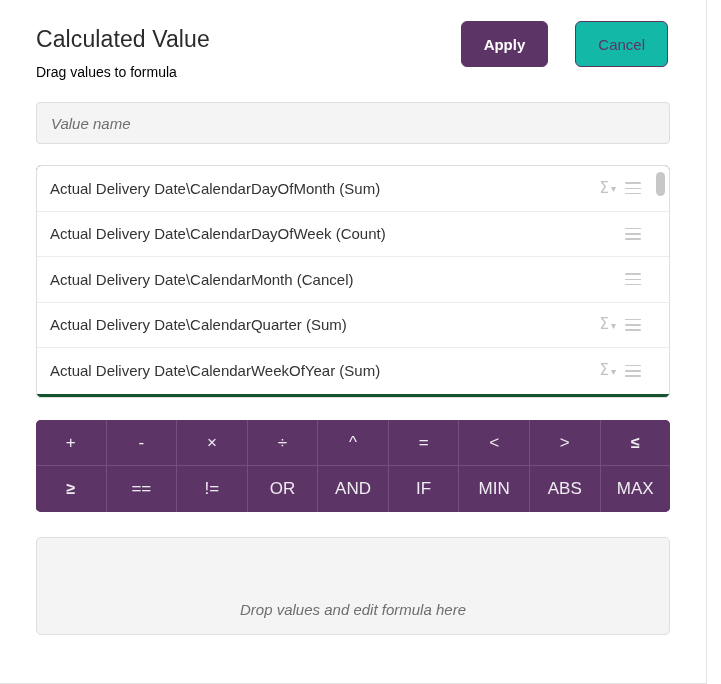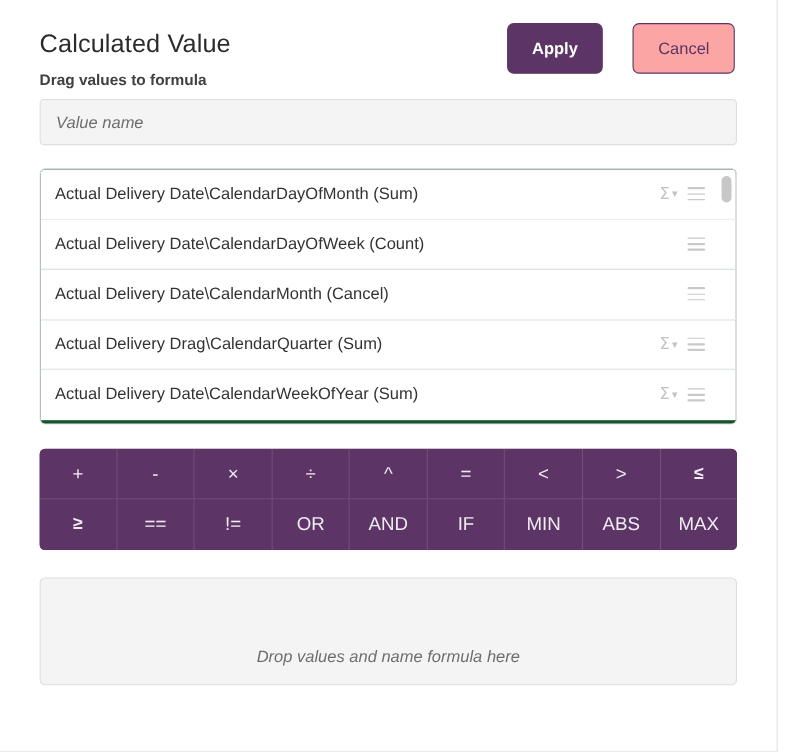--- a/index.html
+++ b/index.html
@@ -35,24 +35,24 @@
   .title {
     font-size: 23px;
     color: #2b2b2b;
     font-weight: 400;
     letter-spacing: 0.1px;
     margin: 0;
     line-height: 30px;
   }
   .subtitle {
     font-size: 14px;
-    color: #404040;
+    color: #000000;
     margin: 9px 0 0 0;
     line-height: 18px;
-    font-weight: 700;
+    font-weight: 400;
   }
 
   .header-actions {
     position: absolute;
     right: 38px;
     top: 21px;
     display: flex;
     gap: 27px;
   }
   .btn {
@@ -68,30 +68,30 @@
     border: 1px solid transparent;
   }
   .btn-primary {
     background: #5c3566;
     color: #ffffff;
     border-color: #5c3566;
     font-weight: 700;
     min-width: 86px;
   }
   .btn-secondary {
-    background: #fca5a5;
+    background: #14b8a6;
     color: #5c3566;
     border-color: #5c3566;
     font-weight: 400;
     min-width: 92px;
   }
 
   
   .name-input-wrap {
-    margin: 9px 36px 0 36px;
+    margin: 21px 36px 0 36px;
   }
   .name-input {
     width: 100%;
     box-sizing: border-box;
     height: 42px;
     border: 1px solid #dedede;
     border-radius: 4px;
     background: #f4f4f4;
     padding: 0 14px;
     font-family: "Liberation Sans", sans-serif;
@@ -297,21 +297,21 @@
           <span class="agg-spacer"></span>
           <span class="drag-handle">
               <span></span>
               <span></span>
               <span></span>
             </span>
         </span>
       </div>
 
       <div class="value-row">
-        <span class="value-label">Actual Delivery Drag\CalendarQuarter (Sum)</span>
+        <span class="value-label">Actual Delivery Date\CalendarQuarter (Sum)</span>
         <span class="row-icons">
           <span class="agg-icon">
             <span class="sigma">Σ</span>
             <span class="chev">▾</span>
           </span>
           <span class="drag-handle">
               <span></span>
               <span></span>
               <span></span>
             </span>
@@ -359,16 +359,16 @@
       <div class="key">OR</div>
       <div class="key">AND</div>
       <div class="key">IF</div>
       <div class="key">MIN</div>
       <div class="key">ABS</div>
       <div class="key">MAX</div>
     </div>
   </div>
 
   <div class="dropzone">
-    <div class="dropzone-hint">Drop values and name formula here</div>
+    <div class="dropzone-hint">Drop values and edit formula here</div>
   </div>
 
 </div>
 
 </body></html>

